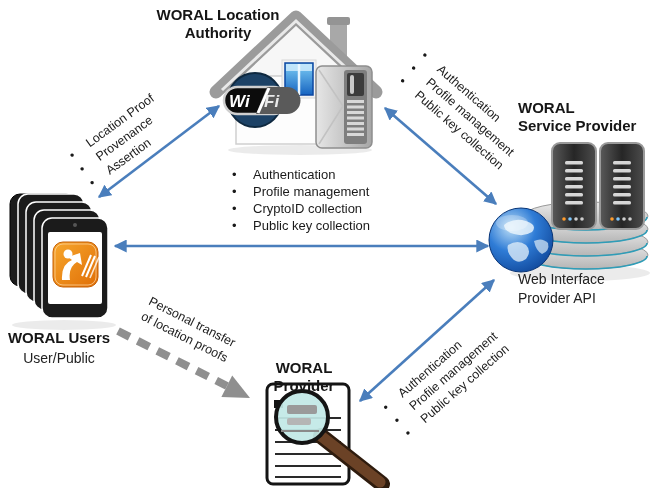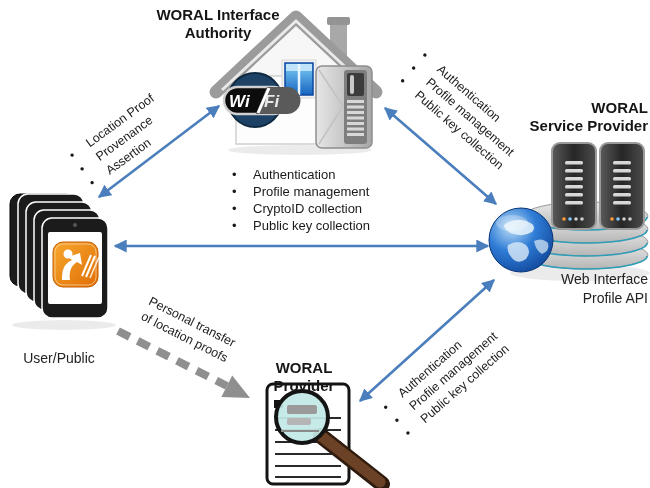--- a/index.html
+++ b/index.html
@@ -3,21 +3,21 @@
 <meta charset="utf-8">
 <style>
   html,body{margin:0;padding:0;background:#fff;}
   .stage{position:relative;width:650px;height:488px;background:#ffffff;overflow:hidden;
          font-family:"Liberation Sans",sans-serif;color:#1a1a1a;}
   .abs{position:absolute;}
   .pre{white-space:pre-line;}
   .title{font-weight:bold;font-size:15px;line-height:18px;color:#161616;}
   .caption{font-weight:normal;font-size:14px;line-height:19px;color:#222;}
   .ctr{text-align:center;}
-  .rgt{text-align:right;}
+  .rgt{}
   .edge-list{list-style:none;margin:0;padding:0;font-size:13px;line-height:17px;color:#1a1a1a;}
   .edge-list li{position:relative;padding-left:25px;}
   .edge-list li::before{content:"\2022";position:absolute;left:4px;top:0;}
   .rot{font-size:12.5px;line-height:17px;}
   .edge-label{font-size:12.5px;line-height:17px;color:#1a1a1a;}
   svg{display:block;}
 </style>
 </head>
 <body>
 
@@ -194,29 +194,30 @@
         <line x1="22" y1="97" x2="88" y2="97"></line>
     </g>
     <line x1="68" y1="56" x2="129" y2="104" stroke="#2f1c0e" stroke-width="16" stroke-linecap="round"></line>
     <line x1="68" y1="56" x2="127" y2="102" stroke="#6b4226" stroke-width="11" stroke-linecap="round"></line>
     <circle cx="49" cy="37" r="26" fill="#c2e8e6" fill-opacity="0.93" stroke="#141414" stroke-width="4"></circle>
     <rect x="34" y="25" width="30" height="9" rx="2" fill="#9a9a9a"></rect>
     <rect x="34" y="38" width="24" height="7" rx="2" fill="#b5b5b5"></rect>
     <line x1="28" y1="51" x2="66" y2="51" stroke="#8a8a8a" stroke-width="2"></line>
   </svg>
 
-  <div class="abs title pre ctr" style="left:148px;top:6px;width:140px">WORAL Interface
+  <div class="abs title pre ctr" style="left:148px;top:6px;width:140px">WORAL Location
 Authority</div>
 
   <div class="abs title pre rgt" style="left:518px;top:99px;width:130px">WORAL
 Service Provider</div>
 
   <div class="abs caption pre rgt" style="left:518px;top:270px;width:130px">Web Interface
-Profile API</div>
-
+Provider API</div>
+
+  <div class="abs title ctr" style="left:0px;top:329px;width:118px">WORAL Users</div>
 
   <div class="abs caption ctr" style="left:0px;top:349px;width:118px">User/Public</div>
 
   <div class="abs title ctr" style="left:248px;top:359px;width:112px">WORAL Provider</div>
 
   <ul class="abs edge-list rot" style="left:62px;top:100px;width:162px;transform:rotate(-36deg)">
     <li>Location Proof</li>
     <li>Provenance</li>
     <li>Assertion</li>
   </ul>

